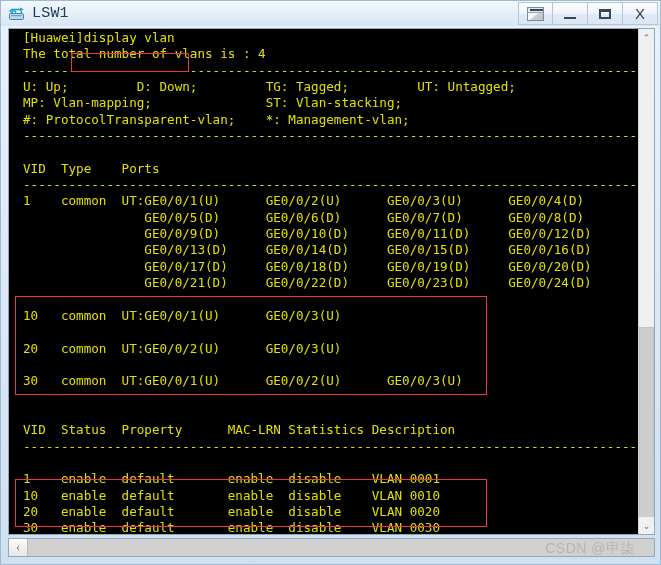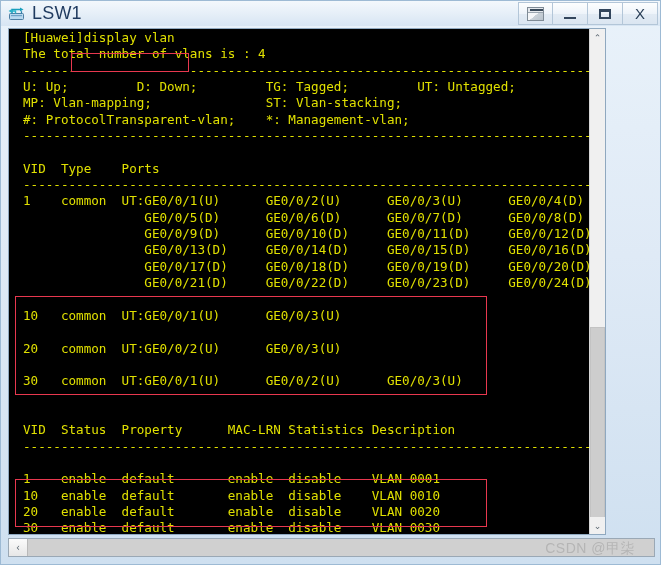--- a/index.html
+++ b/index.html
@@ -33,22 +33,22 @@
   }
   #app-icon {
     width: 18px; height: 18px;
     margin-left: 7px;
     position: relative;
     flex: 0 0 auto;
   }
   #app-icon svg { display:block; }
   #title-text {
     margin-left: 6px;
-    font-family: Liberation Sans, sans-serif;
-    font-size: 18px;
+    font-family: Liberation Mono, monospace;
+    font-size: 15px;
     color: #1f3a5f;
     letter-spacing: 0.2px;
     flex: 0 0 auto;
   }
   #winbtns {
     position: absolute;
     right: 2px; top: 1px;
     display: flex;
     height: 23px;
   }
@@ -98,21 +98,21 @@
     left: 2px; top: 1px;
     width: 9px; height: 2px;
     background: #3a4a5a;
     box-shadow: 4px 0 0 0 #3a4a5a;
   }
 
   
   #term-frame {
     position: absolute;
     left: 7px; top: 27px;
-    width: 598px; height: 507px;
+    width: 647px; height: 507px;
     background: #000000;
     border: 1px solid #8fa8bf;
     box-sizing: border-box;
     overflow: hidden;
   }
   #term {
     position: absolute;
     left: 0; top: 0;
     width: 630px; height: 505px;
     background: #000000;

